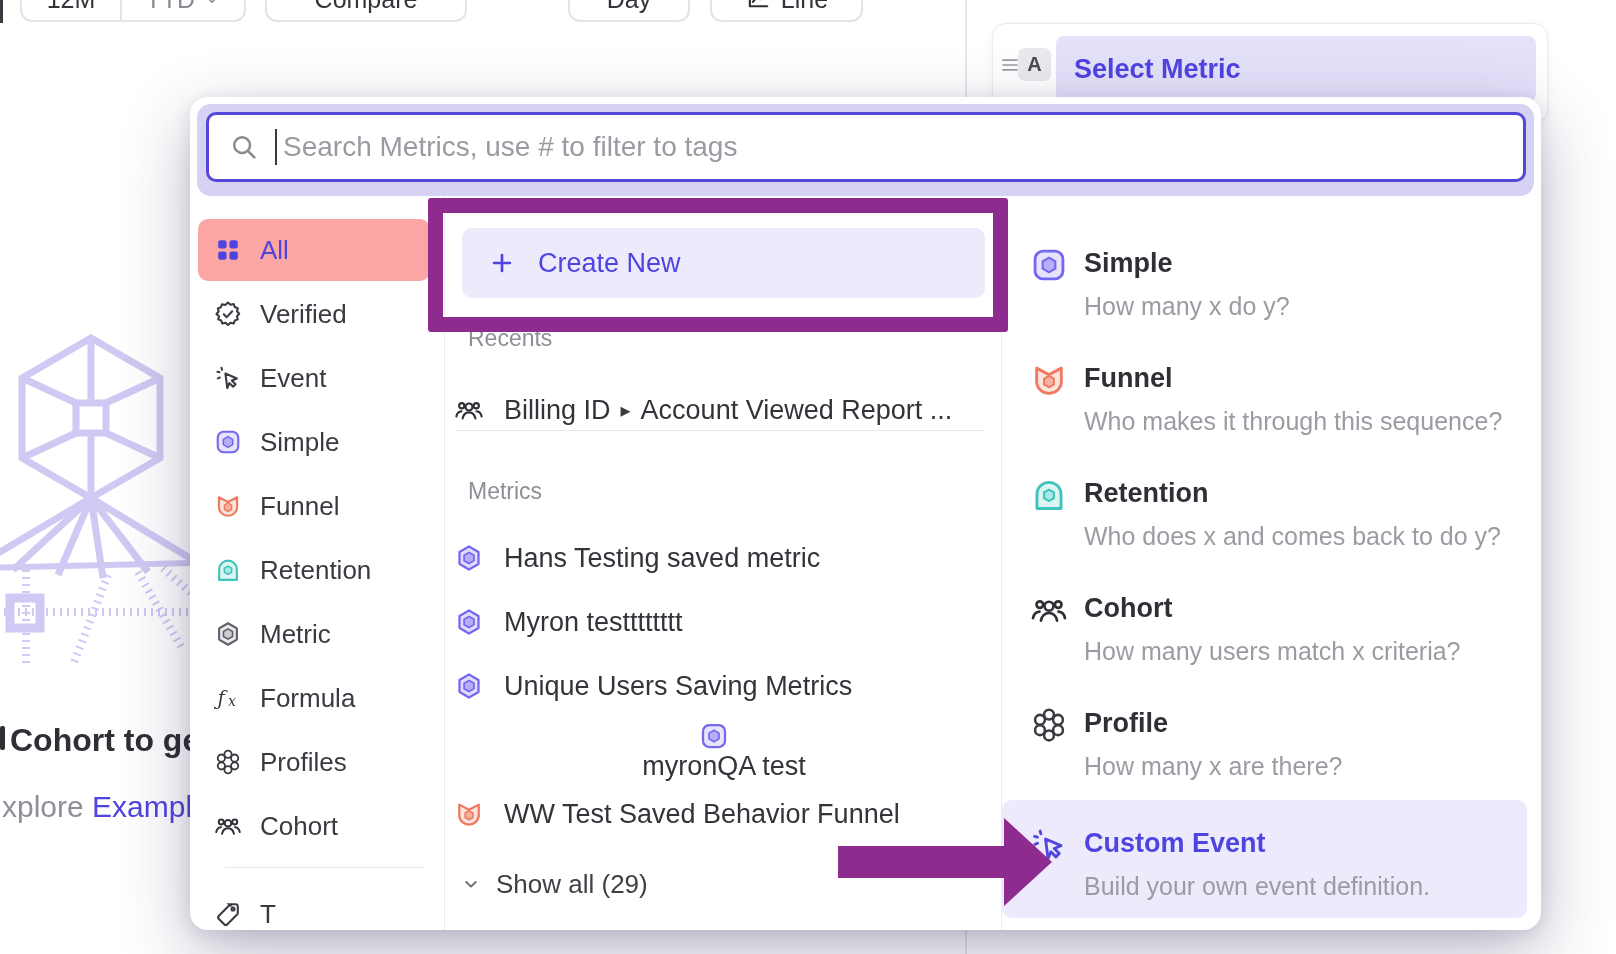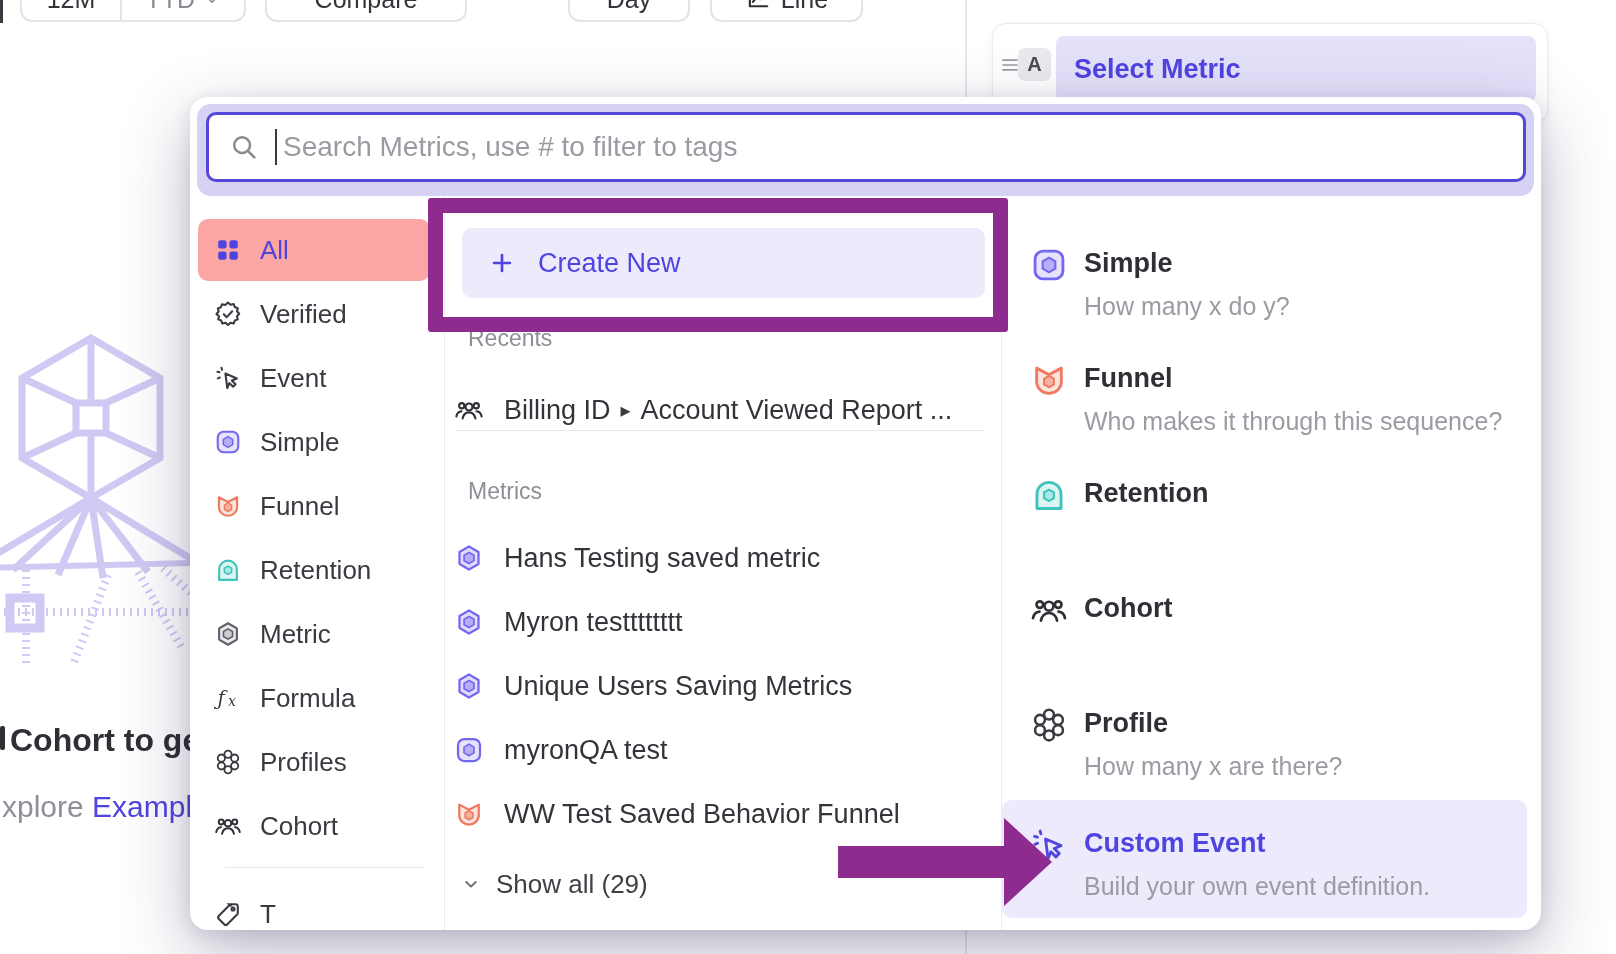--- a/index.html
+++ b/index.html
@@ -318,21 +318,21 @@
         </div>
         <div class="abs m-row" style="top: 560px;">
           <span class="icon">
             <svg viewBox="0 0 24 24" width="100%" height="100%">
               <path d="M12 2.8l7.6 4.4v9.6L12 21.2l-7.6-4.4V7.2z" fill="#e2ddfb" stroke="#7468ef" stroke-width="1.8" stroke-linejoin="round"></path>
               <path d="M12 7.6l3.9 2.2v4.4L12 16.4l-3.9-2.2V9.8z" fill="#b7aef7" stroke="#7468ef" stroke-width="1.4"></path>
             </svg>
           </span>
           <span>Unique Users Saving Metrics</span>
         </div>
-        <div class="abs m-row" style="top: 624px;">
+        <div class="abs m-row" style="top: 624px; flex-direction: column;">
           <span class="icon">
             <svg viewBox="0 0 24 24" width="100%" height="100%">
               <rect x="3.2" y="3.2" width="17.6" height="17.6" rx="5" fill="#e7e3fc" stroke="#7468ef" stroke-width="1.8"></rect>
               <path d="M12 7.4l4 2.3v4.6l-4 2.3-4-2.3V9.7z" fill="#b7aef7" stroke="#7468ef" stroke-width="1.3"></path>
             </svg>
           </span>
           <span>myronQA test</span>
         </div>
         <div class="abs m-row" style="top: 688px;">
           <span class="icon">
@@ -376,33 +376,35 @@
     <span class="t-desc">Who makes it through this sequence?</span>
         </div>
         <div class="abs t-row" style="top: 379px; height: 80px;">
           <span class="icon">
             <svg viewBox="0 0 24 24" width="100%" height="100%">
               <path d="M4.4 20.5 V11.6 C4.4 7.2 7.8 4 12 4 C16.2 4 19.6 7.2 19.6 11.6 V20.5 Z" fill="#dcf5f2" stroke="#3FC3BA" stroke-width="1.8" stroke-linejoin="round"></path>
               <path d="M12 8.6l3.1 1.8V14L12 15.8 8.9 14v-3.6z" fill="#a8e9e4" stroke="#3FC3BA" stroke-width="1.3"></path>
             </svg>
           </span>
     <span class="t-title" style="color:#2f2f36">Retention</span>
+    <span class="t-desc">Who does x and comes back to do y?</span>
         </div>
         <div class="abs t-row" style="top: 494px; height: 80px;">
           <span class="icon">
             <svg viewBox="0 0 24 24" width="100%" height="100%" fill="none" stroke="#2f2f36" stroke-width="1.7" stroke-linecap="round" stroke-linejoin="round">
               <circle cx="6.2" cy="8.6" r="2.1"></circle>
               <circle cx="17.8" cy="8.6" r="2.1"></circle>
               <circle cx="12" cy="9.6" r="2.8"></circle>
               <path d="M1.9 17.2c.4-2.4 2-4 4.1-4.2"></path>
               <path d="M22.1 17.2c-.4-2.4-2-4-4.1-4.2"></path>
               <path d="M6.9 18.7c.6-2.9 2.7-4.8 5.1-4.8s4.5 1.9 5.1 4.8"></path>
             </svg>
           </span>
     <span class="t-title" style="color:#2f2f36">Cohort</span>
+    <span class="t-desc">How many users match x criteria?</span>
         </div>
         <div class="abs t-row" style="top: 609px; height: 80px;">
           <span class="icon">
             <svg viewBox="0 0 24 24" width="100%" height="100%" fill="none" stroke="#3a3a42" stroke-width="1.6">
               <circle cx="12" cy="5.4" r="3.1"></circle>
               <circle cx="17.7" cy="8.7" r="3.1"></circle>
               <circle cx="17.7" cy="15.3" r="3.1"></circle>
               <circle cx="12" cy="18.6" r="3.1"></circle>
               <circle cx="6.3" cy="15.3" r="3.1"></circle>
               <circle cx="6.3" cy="8.7" r="3.1"></circle>

